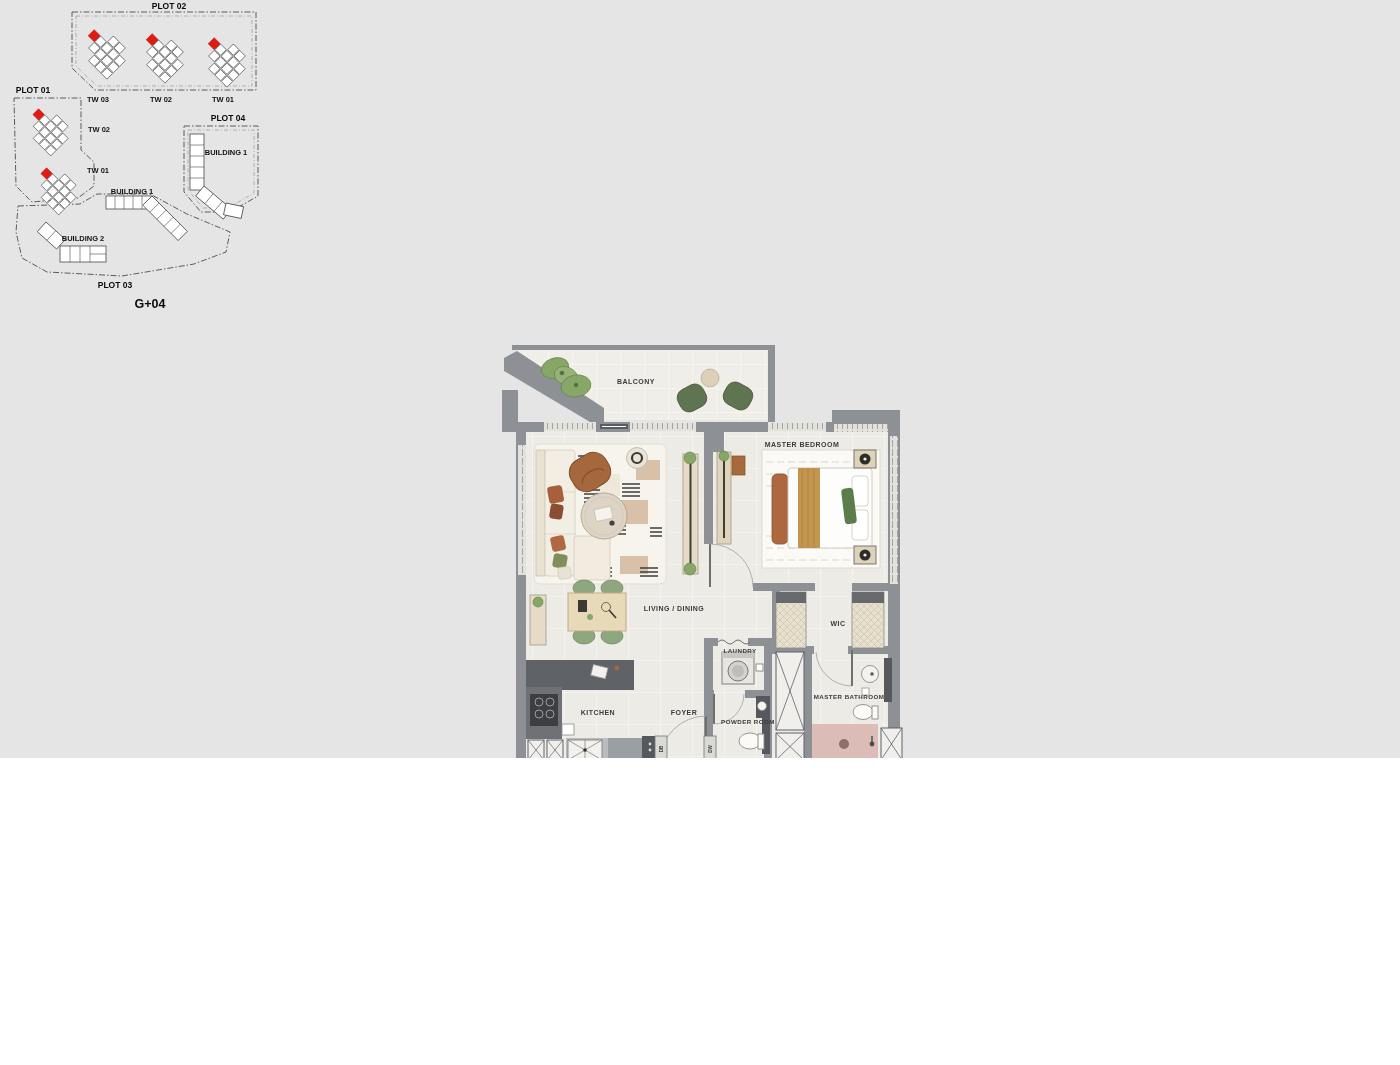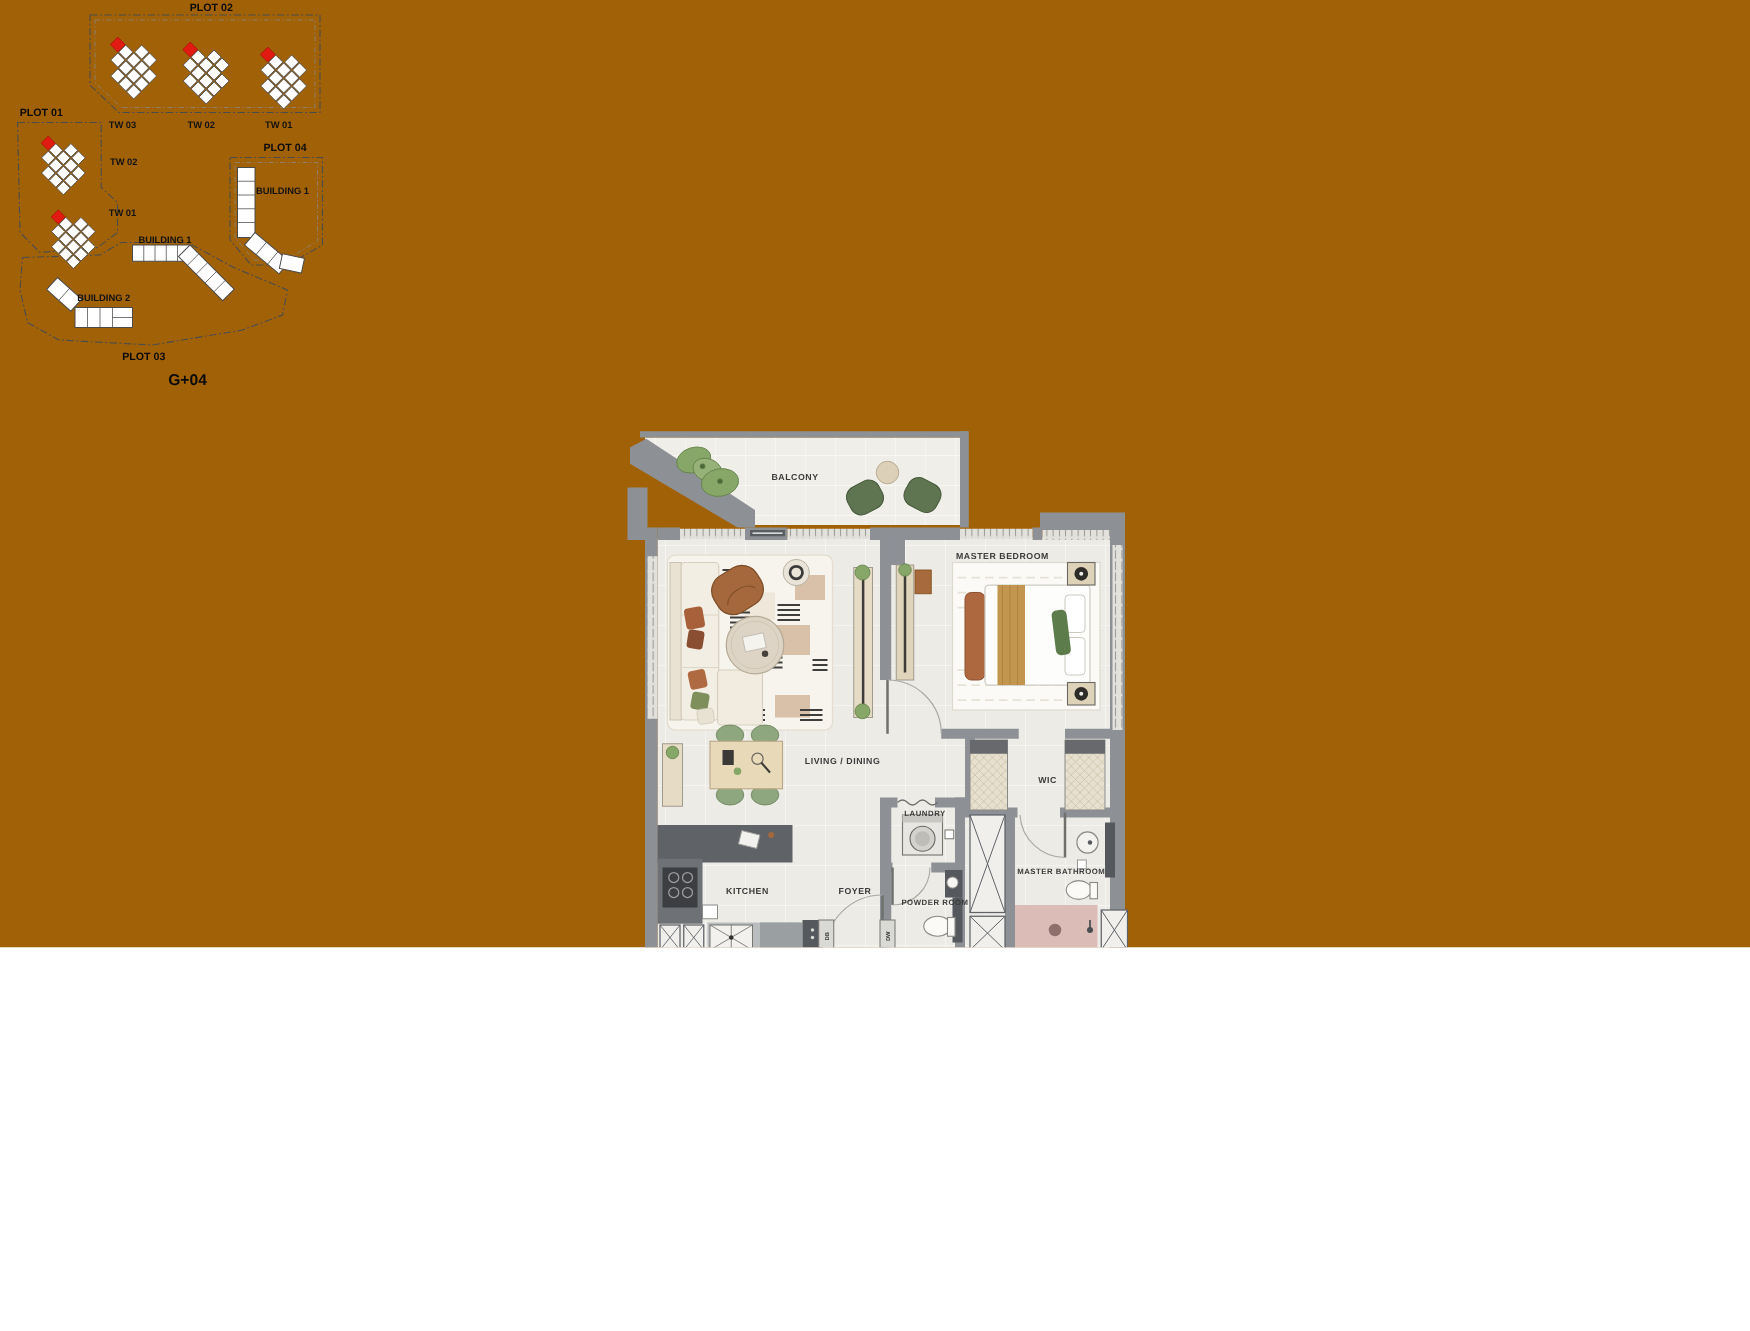--- a/index.html
+++ b/index.html
@@ -1,16 +1,16 @@
 <!DOCTYPE html>
 <html><head>
 <meta charset="utf-8">
 <style>
   html,body{margin:0;padding:0;background:#ffffff;}
-  #canvas{position:relative;width:1400px;height:758px;background:#a16207;overflow:hidden;
+  #canvas{position:relative;width:1400px;height:758px;background:#e5e5e5;overflow:hidden;
           font-family:"Liberation Sans",sans-serif;}
   svg{position:absolute;display:block;}
   #site-plan{left:2px;top:0;}
   #floor-plan{left:500px;top:340px;}
   .plot-outline{fill:none;stroke:#4c4c4c;stroke-width:0.9;stroke-dasharray:6 2 1.5 2;}
   .plot-inner{fill:none;stroke:#8a8a8a;stroke-width:0.6;stroke-dasharray:4 2 1 2;}
   .bldg{fill:#ffffff;stroke:#4a4a4a;stroke-width:0.8;}
   .bldg-line{stroke:#4a4a4a;stroke-width:0.6;}
   .site-lbl{font:700 7.5px "Liberation Sans",sans-serif;fill:#121212;text-anchor:middle;}
   .plot-lbl{font:700 8.5px "Liberation Sans",sans-serif;fill:#0a0a0a;text-anchor:middle;}

